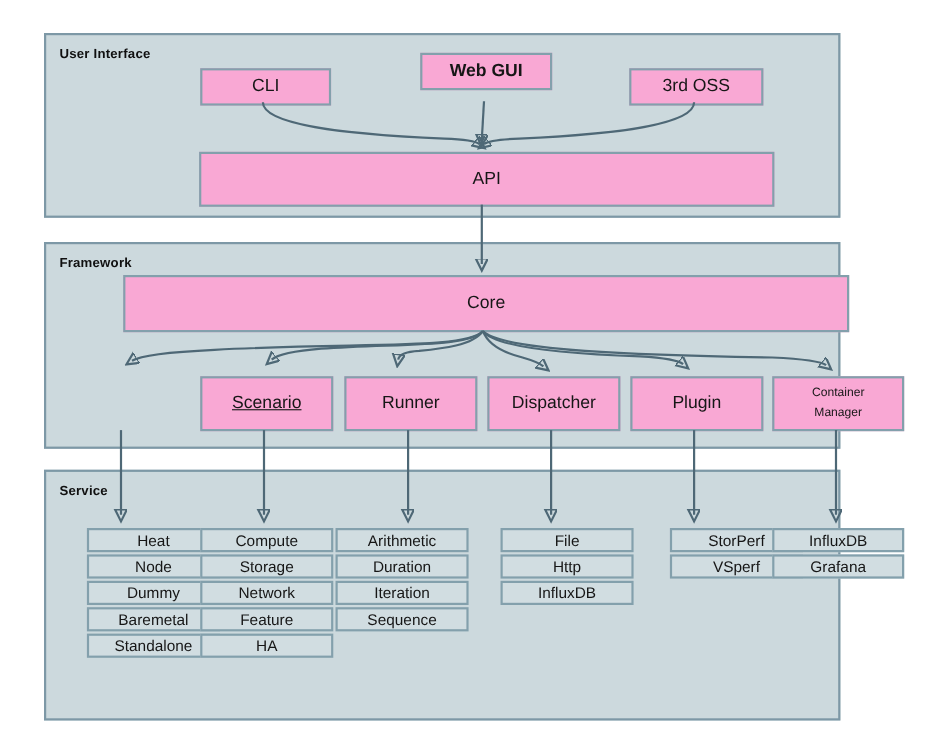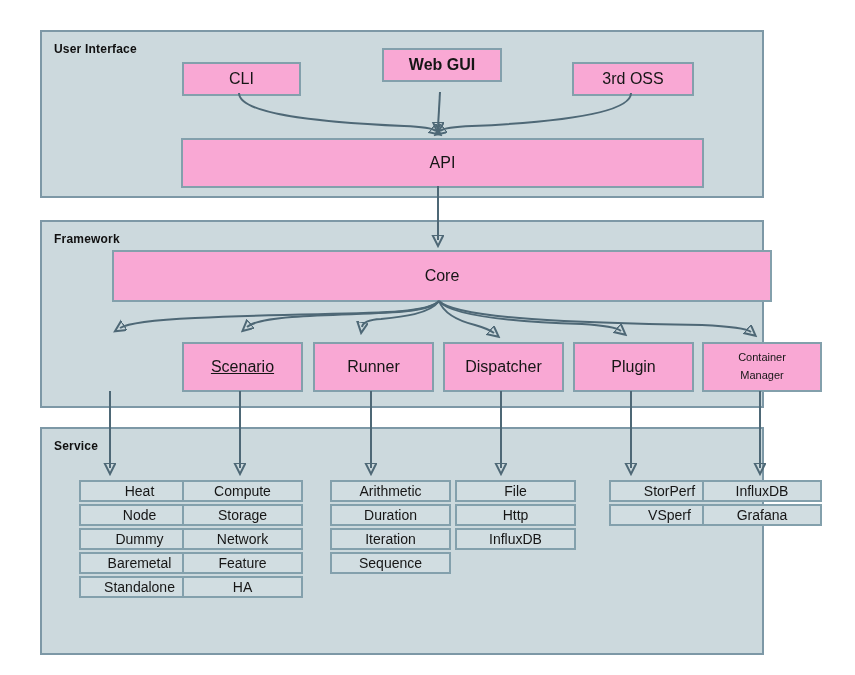--- a/index.html
+++ b/index.html
@@ -29,21 +29,21 @@
   .box-oss { left:530px; top:30px; width:122px; height:34px; }
   .box-api { left:139px; top:106px; width:523px; height:50px; }
   .box-core { left:70px; top:28px; width:660px; height:52px; }
   .mod { top:120px; height:50px; width:121px; }
   .mod-0 { left:10px; }  .mod-1 { left:140px;text-decoration:underline; }
   .mod-2 { left:271px; } .mod-3 { left:401px; }
   .mod-4 { left:531px; } .mod-5 { left:660px; width:120px; font-size:11px; }
   .mod-5 span { display:block; width:70px; line-height:1.6; text-align:center; }
   .scol { position:absolute; top:51px; width:121px; }
   .scol-0 { left:10px;margin-left:27px; }  .scol-1 { left:140px; }
-  .scol-2 { left:288px; } .scol-3 { left:401px;margin-left:12px; }
+  .scol-2 { left:263px; } .scol-3 { left:401px;margin-left:12px; }
   .scol-4 { left:531px;padding-left:36px; } .scol-5 { left:660px; width:120px; }
   .sitem {
     height:22px; margin-bottom:2px;
     background:#d1dde1; border:2px solid #83a0ac; box-sizing:border-box;
     display:flex; align-items:center; justify-content:center;
     font-size:14px;
   }
   .arrows { position:absolute; left:0; top:0; width:855px; height:675px;
     pointer-events:none; z-index:5; }
   .arrows path { stroke:#4e6876; stroke-width:2; fill:none; }

